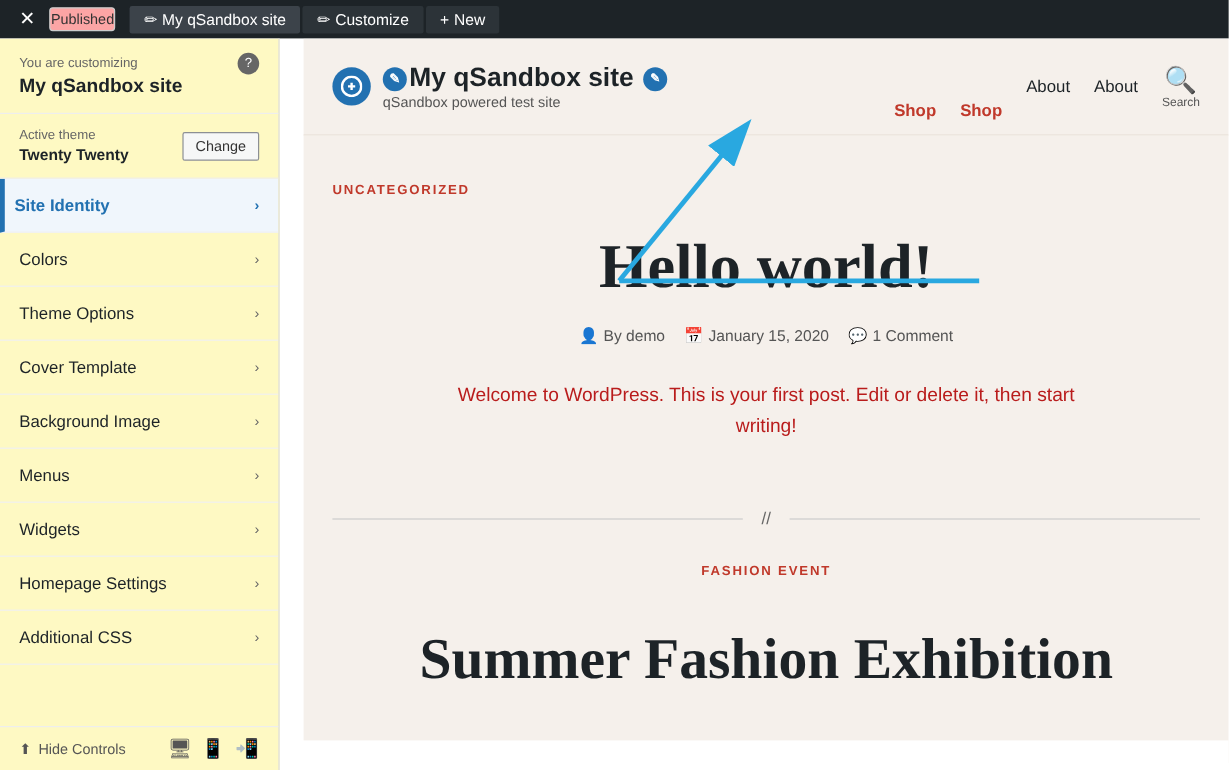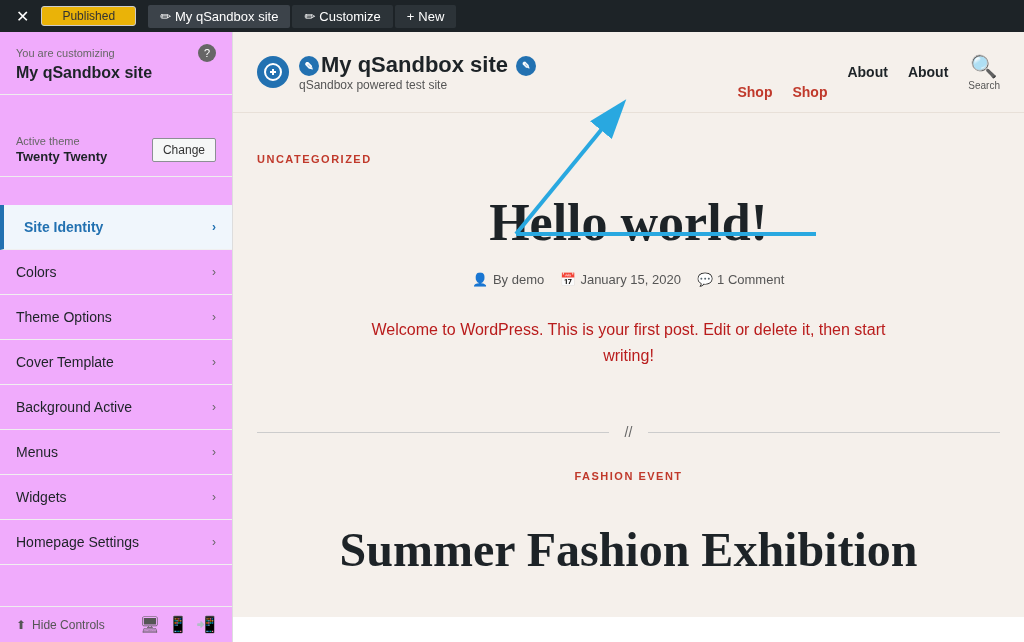--- a/index.html
+++ b/index.html
@@ -17,24 +17,24 @@
     }
     .admin-bar-close {
       color: #fff;
       background: none;
       border: none;
       cursor: pointer;
       font-size: 16px;
       padding: 4px 8px;
     }
     .admin-bar-published {
-      background: #eab308;
+      background: #fca5a5;
       border: 1px solid #ccc;
       border-radius: 3px;
-      padding: 2px 20px;
+      padding: 2px 0;
       font-size: 12px;
       cursor: pointer;
       color: #333;
     }
     .admin-bar-tabs {
       display: flex;
       margin-left: 8px;
       gap: 2px;
     }
     .admin-tab {
@@ -56,26 +56,25 @@
     
     .main-layout {
       display: flex;
       flex: 1;
       overflow: hidden;
     }
 
     
     .sidebar {
       width: 233px;
-      background: #f0abfc;
+      background: #fef9c3;
       border-right: 1px solid #ddd;
       display: flex;
       flex-direction: column;
       flex-shrink: 0;
-      gap: 28px;
     }
 
     .sidebar-top {
       padding: 12px 16px;
       border-bottom: 1px solid #eee;
     }
     .customizing-label {
       font-size: 11px;
       color: #666;
       display: flex;
@@ -142,21 +141,21 @@
       border-bottom: 1px solid #f0f0f0;
       cursor: pointer;
       font-size: 14px;
       color: #1d2327;
     }
     .nav-item.active {
       background: #f0f6fc;
       color: #2271b1;
       font-weight: 600;
       border-left: 4px solid #2271b1;
-      padding-left: 20px;
+      padding-left: 8px;
     }
     .nav-item .chevron {
       color: #666;
       font-size: 12px;
     }
     .nav-item.active .chevron {
       color: #2271b1;
     }
 
     
@@ -237,21 +236,21 @@
     }
     .site-nav {
       display: flex;
       align-items: center;
       gap: 20px;
     }
     .site-nav a {
       text-decoration: none;
       color: #1d2327;
       font-size: 14px;
-      font-weight: 700;
+      font-weight: 400;
     }
     .site-nav a.red { color: #c0392b; font-weight: 600; margin-top: 40px; }
     .search-btn {
       background: none;
       border: none;
       cursor: pointer;
       font-size: 20px;
       color: #333;
       display: flex;
       flex-direction: column;
@@ -401,21 +400,21 @@
       </div>
       <div class="nav-item">
         <span>Theme Options</span>
         <span class="chevron">›</span>
       </div>
       <div class="nav-item">
         <span>Cover Template</span>
         <span class="chevron">›</span>
       </div>
       <div class="nav-item">
-        <span>Background Active</span>
+        <span>Background Image</span>
         <span class="chevron">›</span>
       </div>
       <div class="nav-item">
         <span>Menus</span>
         <span class="chevron">›</span>
       </div>
       <div class="nav-item">
         <span>Widgets</span>
         <span class="chevron">›</span>
       </div>
@@ -435,21 +434,21 @@
         <span>Hide Controls</span>
       </button>
       <div class="device-icons">
         <span class="device-icon">🖥</span>
         <span class="device-icon">📱</span>
         <span class="device-icon">📲</span>
       </div>
     </div>
   </div>
 
-  <div class="preview-area" style="position:relative;">
+  <div class="preview-area" style="position:relative;padding-left:20px;">
 
     <div class="site-header">
       <div class="site-logo-area">
         <div class="site-logo-icon">
           <svg width="18" height="18" viewBox="0 0 18 18" fill="none">
             <circle cx="9" cy="9" r="8" stroke="#fff" stroke-width="2"></circle>
             <path d="M6 9h6M9 6v6" stroke="#fff" stroke-width="2"></path>
           </svg>
         </div>
         <div class="site-title-area">

